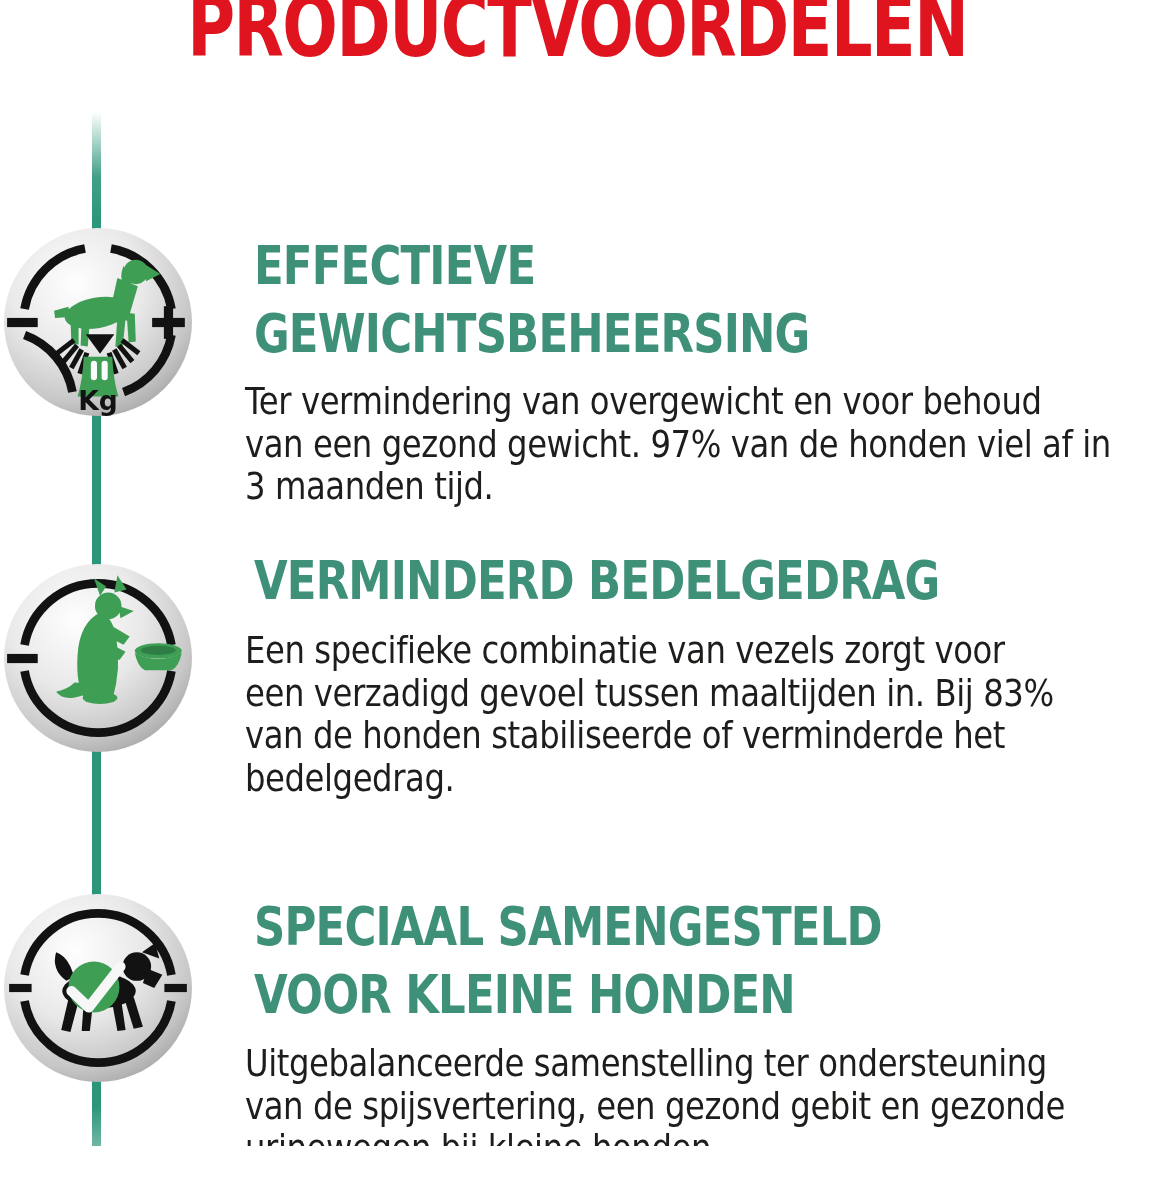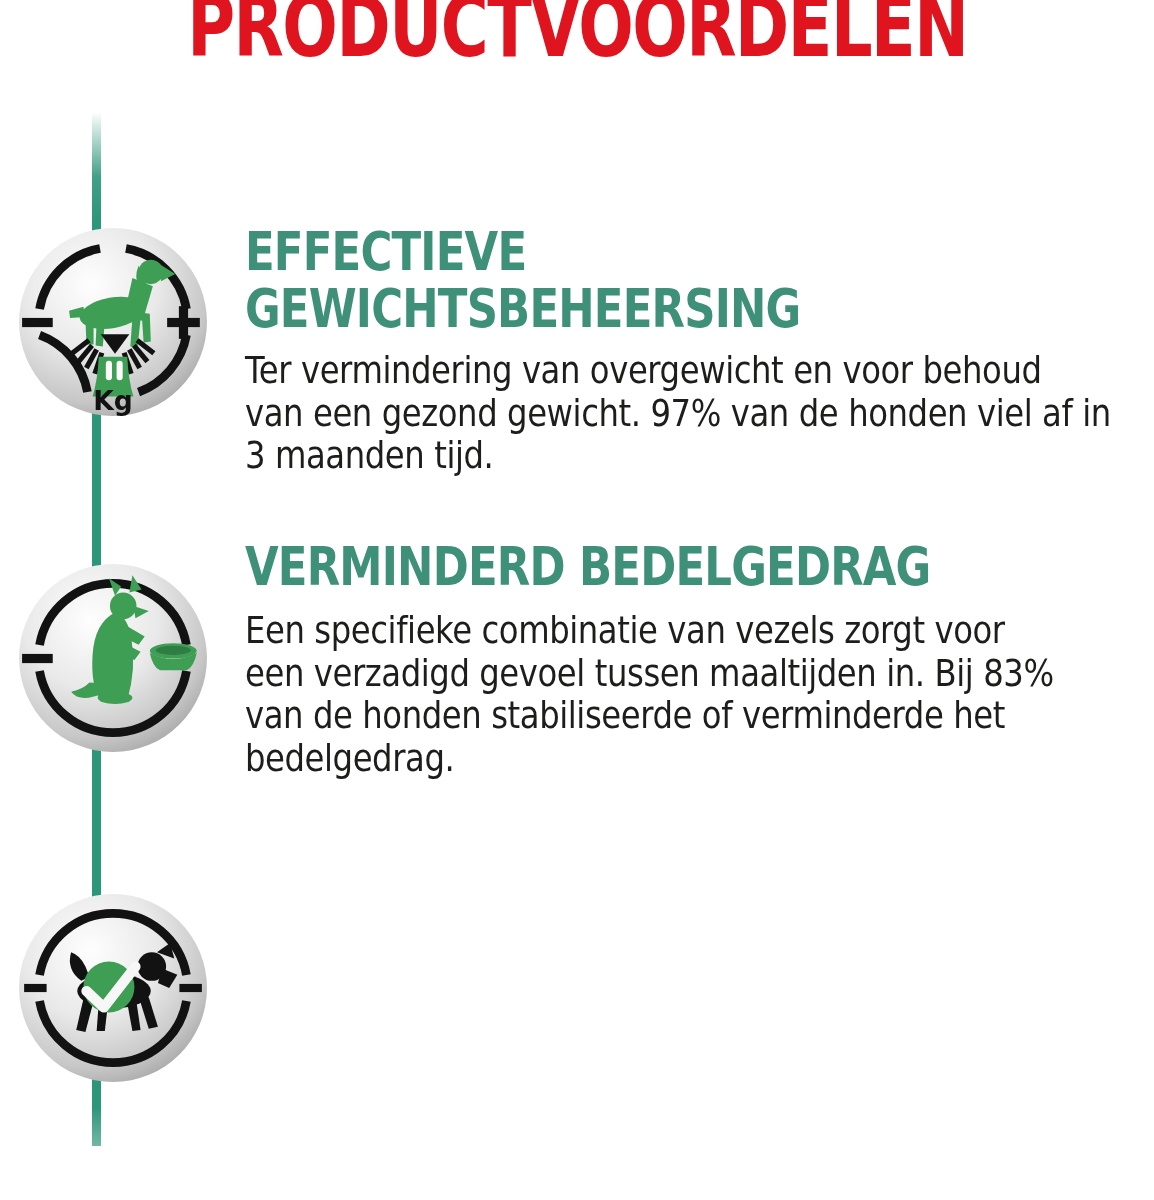--- a/index.html
+++ b/index.html
@@ -14,25 +14,25 @@
     letter-spacing:-2px;white-space:nowrap;
   }
   .title .cond{display:inline-block;transform:scaleX(.76);transform-origin:50% 0;}
   
   .rail{
     position:absolute;left:92px;top:112px;width:9px;height:1082px;z-index:1;
     background:linear-gradient(to bottom,
       rgba(44,150,123,0) 0%, rgba(44,150,123,.9) 6%, #2C967B 10%,
       #2C967B 92%, rgba(44,150,123,.55) 97%, rgba(44,150,123,0) 100%);
   }
-  .badge{position:absolute;left:18px;width:190px;height:190px;z-index:2;}
+  .badge{position:absolute;left:3px;width:190px;height:190px;z-index:2;}
   .badge svg{display:block;width:100%;height:100%;}
   .sec-text{position:absolute;left:245px;width:905px;z-index:2;}
   .heading{
-    margin:0;font-size:53px;line-height:57px;font-weight:700;color:#3E9178;
+    margin:9px;font-size:53px;line-height:68px;font-weight:700;color:#3E9178;
     letter-spacing:-1px;white-space:pre-line;
   }
   .heading .cond{display:inline-block;transform:scaleX(.82);transform-origin:0 0;white-space:pre-line;}
   .body{
     margin:0;font-size:38px;line-height:42.5px;font-weight:400;color:#1D1D1B;
     white-space:pre-line;width:1065px;
   }
   .body .cond{display:inline-block;transform:scaleX(.85);transform-origin:0 0;white-space:pre-line;letter-spacing:-.5px;}
   .kg-label{font-family:"DejaVu Sans","Liberation Sans",sans-serif;font-weight:700;}
 </style>
@@ -177,14 +177,21 @@
   </div>
 
   <div class="sec-text" style="top:538px">
     <h2 class="heading"><span class="cond">VERMINDERD BEDELGEDRAG</span></h2>
     <p class="body" style="margin-top:14px"><span class="cond">Een specifieke combinatie van vezels zorgt voor
 een verzadigd gevoel tussen maaltijden in. Bij 83%
 van de honden stabiliseerde of verminderde het
 bedelgedrag.</span></p>
   </div>
 
+  <div class="sec-text" style="top:884px">
+    <h2 class="heading"><span class="cond">SPECIAAL SAMENGESTELD
+VOOR KLEINE HONDEN</span></h2>
+    <p class="body" style="margin-top:13px"><span class="cond">Uitgebalanceerde samenstelling ter ondersteuning
+van de spijsvertering, een gezond gebit en gezonde
+urinewegen bij kleine honden.</span></p>
+  </div>
 
 </div>
 
 </body></html>

